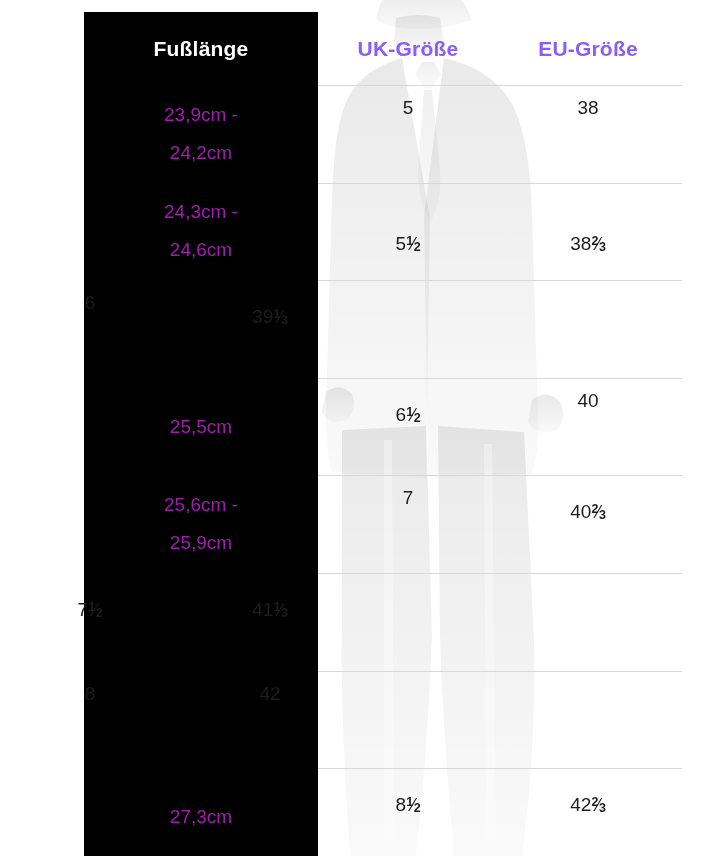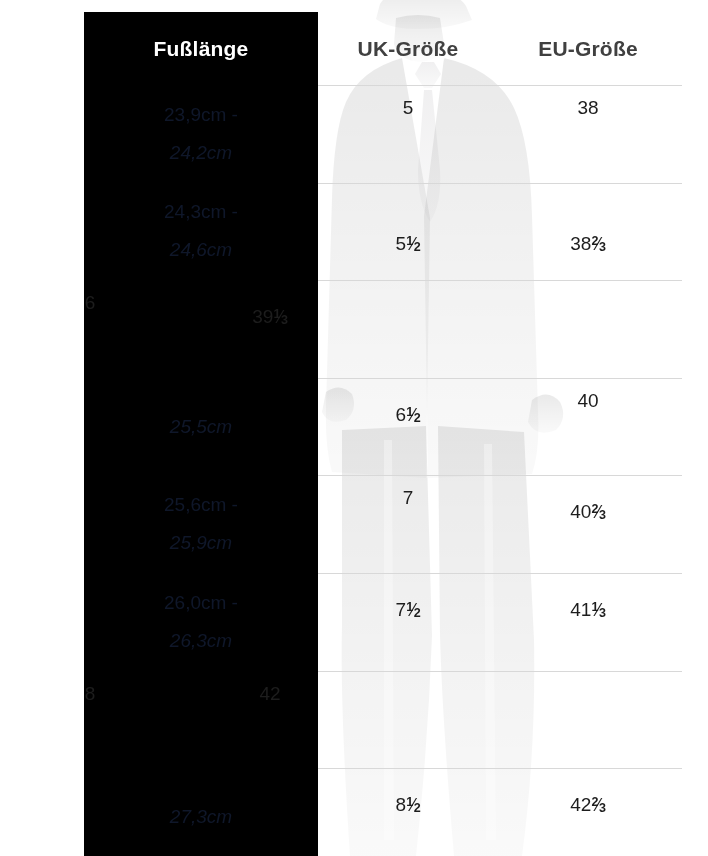--- a/index.html
+++ b/index.html
@@ -74,41 +74,41 @@
     top: 12px;
     height: 73px;
   }
   #header-row .cell {
     font-weight: 700;
     font-size: 21px;
     letter-spacing: 0.2px;
     align-items: center;
   }
   #header-row .c-foot { color: #ffffff; }
-  #header-row .c-uk, #header-row .c-eu { color: #404040; }
+  #header-row .c-uk, #header-row .c-eu { color: #8b5cf6; }
 
   
   .data-row { height: 97.6px; }
   .data-row .c-foot {
     font-size: 19px;
     line-height: 38px;
     font-weight: 400;
     flex-direction: column;
-    color: #0f172a;
+    color: #a21caf;
   }
   .data-row .c-uk, .data-row .c-eu {
     font-size: 19px;
     font-weight: 400;
     align-items: flex-start;
     padding-top: 12px;
     color: #1d1d1d;
   }
 
   .foot-l1, .foot-l2 { display: block; white-space: nowrap; }
-  .foot-l2 { margin-top: 0; font-style: italic; }
+  .foot-l2 { margin-top: 0; }
 
   
   .divider {
     position: absolute;
     left: 318px;
     width: 364px;
     height: 1px;
     background: #d8d8d8;
   }
 
@@ -245,24 +245,20 @@
             <span class="foot-l2">25,9cm</span>
           </div>
           <div class="cell c-uk">
             <span>7</span>
           </div>
           <div class="cell c-eu">
             <span class="frac"><span>40</span><span class="num">2</span><span class="sl">⁄</span><span class="den">3</span></span>
           </div>
         </div>
         <div class="row data-row" style="top: 573px;">
-          <div class="cell c-foot">
-            <span class="foot-l1">26,0cm -</span>
-            <span class="foot-l2">26,3cm</span>
-          </div>
           <div class="cell c-uk">
             <span class="frac"><span>7</span><span class="num">1</span><span class="sl">⁄</span><span class="den">2</span></span>
           </div>
           <div class="cell c-eu">
             <span class="frac"><span>41</span><span class="num">1</span><span class="sl">⁄</span><span class="den">3</span></span>
           </div>
         </div>
         <div class="row data-row" style="top: 670.6px;">
           <div class="cell c-uk">
             <span>8</span>

